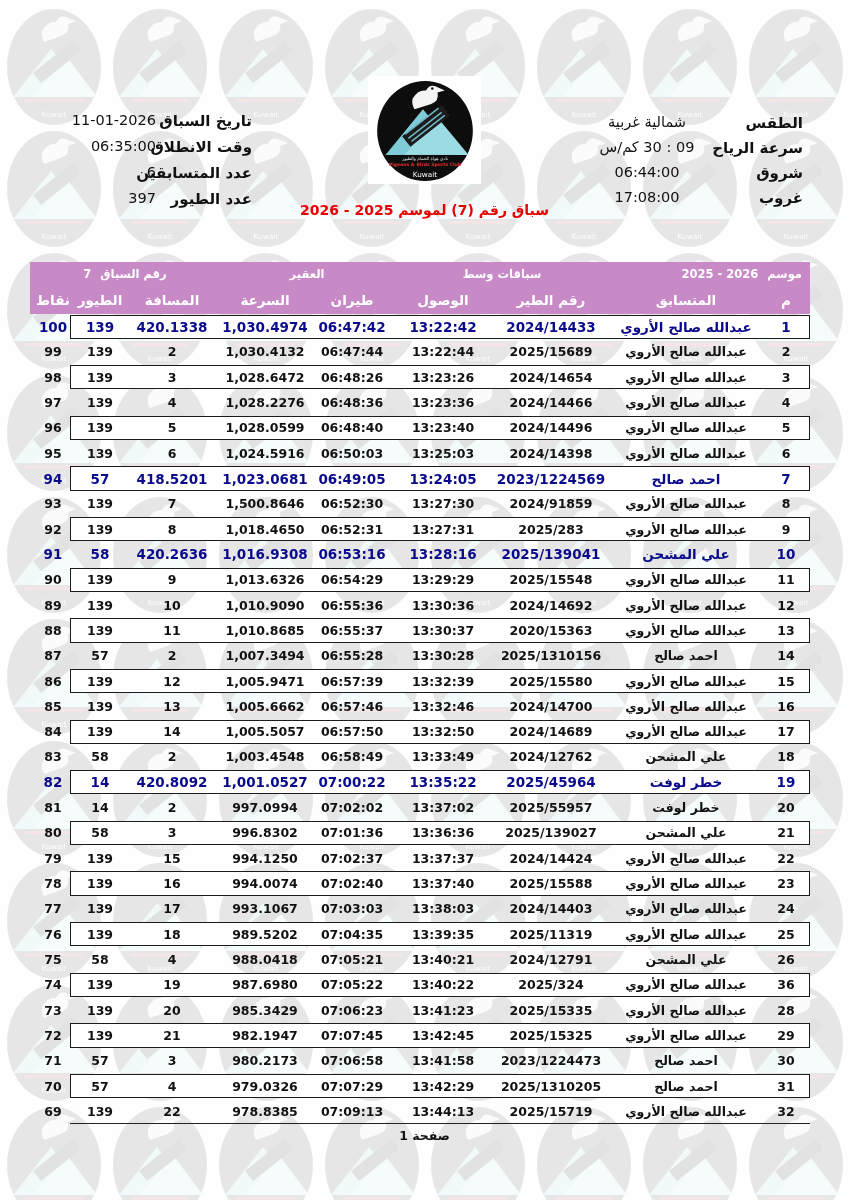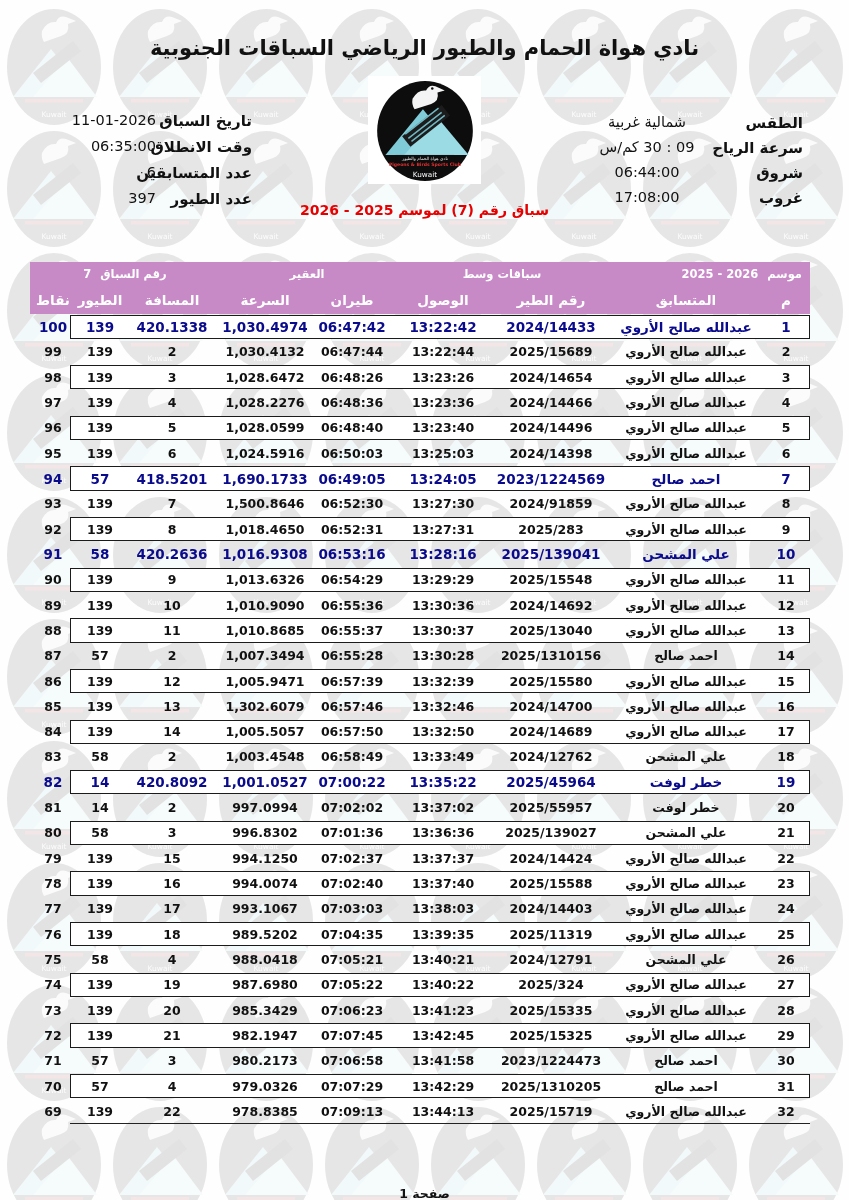--- a/index.html
+++ b/index.html
@@ -45,21 +45,21 @@
   .gcell.season{display:flex;direction:rtl;justify-content:flex-start;gap:9px;padding:0 8px;}
   .chead{display:grid;direction:rtl;grid-template-columns:48px 152px 118px 98px 84px 90px 96px 48px 46px;height:29px;align-items:center;font-size:13.5px;font-weight:bold;}
   .chead span{text-align:center;}
   .tbody{display:grid;grid-template-rows:repeat(32,1fr);height:810px;position:relative;}
   .tbody::after{content:"";position:absolute;left:40px;right:0;bottom:0;border-bottom:1.5px solid #222;}
   .trow{display:grid;direction:rtl;grid-template-columns:48px 152px 118px 98px 84px 90px 96px 48px 46px;align-items:center;position:relative;font-weight:bold;font-size:12.5px;color:#111;}
   .trow.boxed::before{content:"";position:absolute;left:40px;right:0;top:0.5px;bottom:0.5px;background:#fff;border:1.5px solid #1b1b1b;box-sizing:border-box;}
   .trow>span{position:relative;z-index:1;text-align:center;white-space:nowrap;}
   .trow.hl{color:#0A0A8C;font-size:13.5px;}
   
-  .page-footer{position:absolute;top:1186px;left:0;right:0;text-align:center;font-size:12.5px;font-weight:bold;color:#111;}
+  .page-footer{position:absolute;top:1128px;left:0;right:0;text-align:center;font-size:12.5px;font-weight:bold;color:#111;}
 </style>
 </head>
 <body>
 
 <div class="watermark">
     <span class="wm-tile" style="left: 5px; top: 7px;"><svg width="98" height="120" viewBox="0 0 98 120">
         <ellipse cx="49" cy="60" rx="47" ry="58" fill="#4d4d4d"></ellipse>
         <path d="M8 90 L46 42 L84 90 Z" fill="#a8dbe4"></path>
         <path d="M28 90 L62 50 L92 90 Z" fill="#c4e9f0"></path>
         <path d="M28 66 L68 34 L76 44 L36 76 Z" fill="#2e2e2e"></path>
@@ -775,21 +775,20 @@
         <path d="M28 90 L62 50 L92 90 Z" fill="#c4e9f0"></path>
         <path d="M28 66 L68 34 L76 44 L36 76 Z" fill="#2e2e2e"></path>
         <path d="M37 24 q5 -10 14 -9 q3 -7 10 -5 l10 4 l-8 3 q2 9 -7 12 l-17 6 q-3 -5 -2 -11 Z" fill="#ededed"></path>
         <rect x="20" y="92" width="58" height="3.5" fill="#b65050"></rect>
         <text x="49" y="110" font-size="7.5" fill="#f5f5f5" text-anchor="middle" font-family="DejaVu Sans, sans-serif">Kuwait</text>
       </svg></span>
   </div>
 
 <div class="content">
 
-  <div class="page-title">نادي هواة الحمام والطيور الرياضي السباقات الجنوبية</div>
 
   <div class="logo-box">
     <svg width="106" height="104" viewBox="0 0 100 100">
       <ellipse cx="50" cy="51" rx="46" ry="48" fill="#0d0d0d"></ellipse>
       <path d="M12 74 L48 30 L84 74 Z" fill="#7fccd8"></path>
       <path d="M30 74 L62 38 L92 74 Z" fill="#9adbe4"></path>
       <path d="M28 56 L66 26 L74 36 L36 66 Z" fill="#1c1c1c"></path>
       <path d="M31 54 L63 29 M34 58 L66 33 M37 61 L69 36" stroke="#6fb8c4" stroke-width="1.4" fill="none"></path>
       <path d="M38 20 q5 -9 13 -8 q3 -6 9 -4 l9 4 l-7 2 q2 8 -6 11 l-16 5 q-3 -4 -2 -10 Z" fill="#f4f4f4"></path>
       <circle cx="57" cy="10" r="1.2" fill="#0d0d0d"></circle>
@@ -934,21 +933,21 @@
           <span>6</span>
           <span>139</span>
           <span>95</span>
         </div>
         <div class="trow hl boxed">
           <span>7</span>
           <span>احمد صالح</span>
           <span>2023/1224569</span>
           <span>13:24:05</span>
           <span>06:49:05</span>
-          <span>1,690.1733</span>
+          <span>1,023.0681</span>
           <span>418.5201</span>
           <span>57</span>
           <span>94</span>
         </div>
         <div class="trow">
           <span>8</span>
           <span>عبدالله صالح الأروي</span>
           <span>2024/91859</span>
           <span>13:27:30</span>
           <span>06:52:30</span>
@@ -997,21 +996,21 @@
           <span>13:30:36</span>
           <span>06:55:36</span>
           <span>1,010.9090</span>
           <span>10</span>
           <span>139</span>
           <span>89</span>
         </div>
         <div class="trow boxed">
           <span>13</span>
           <span>عبدالله صالح الأروي</span>
-          <span>2025/13040</span>
+          <span>2020/15363</span>
           <span>13:30:37</span>
           <span>06:55:37</span>
           <span>1,010.8685</span>
           <span>11</span>
           <span>139</span>
           <span>88</span>
         </div>
         <div class="trow">
           <span>14</span>
           <span>احمد صالح</span>
@@ -1033,21 +1032,21 @@
           <span>12</span>
           <span>139</span>
           <span>86</span>
         </div>
         <div class="trow">
           <span>16</span>
           <span>عبدالله صالح الأروي</span>
           <span>2024/14700</span>
           <span>13:32:46</span>
           <span>06:57:46</span>
-          <span>1,302.6079</span>
+          <span>1,005.6662</span>
           <span>13</span>
           <span>139</span>
           <span>85</span>
         </div>
         <div class="trow boxed">
           <span>17</span>
           <span>عبدالله صالح الأروي</span>
           <span>2024/14689</span>
           <span>13:32:50</span>
           <span>06:57:50</span>
@@ -1149,21 +1148,21 @@
           <span>علي المشحن</span>
           <span>2024/12791</span>
           <span>13:40:21</span>
           <span>07:05:21</span>
           <span>988.0418</span>
           <span>4</span>
           <span>58</span>
           <span>75</span>
         </div>
         <div class="trow boxed">
-          <span>27</span>
+          <span>36</span>
           <span>عبدالله صالح الأروي</span>
           <span>2025/324</span>
           <span>13:40:22</span>
           <span>07:05:22</span>
           <span>987.6980</span>
           <span>19</span>
           <span>139</span>
           <span>74</span>
         </div>
         <div class="trow">

